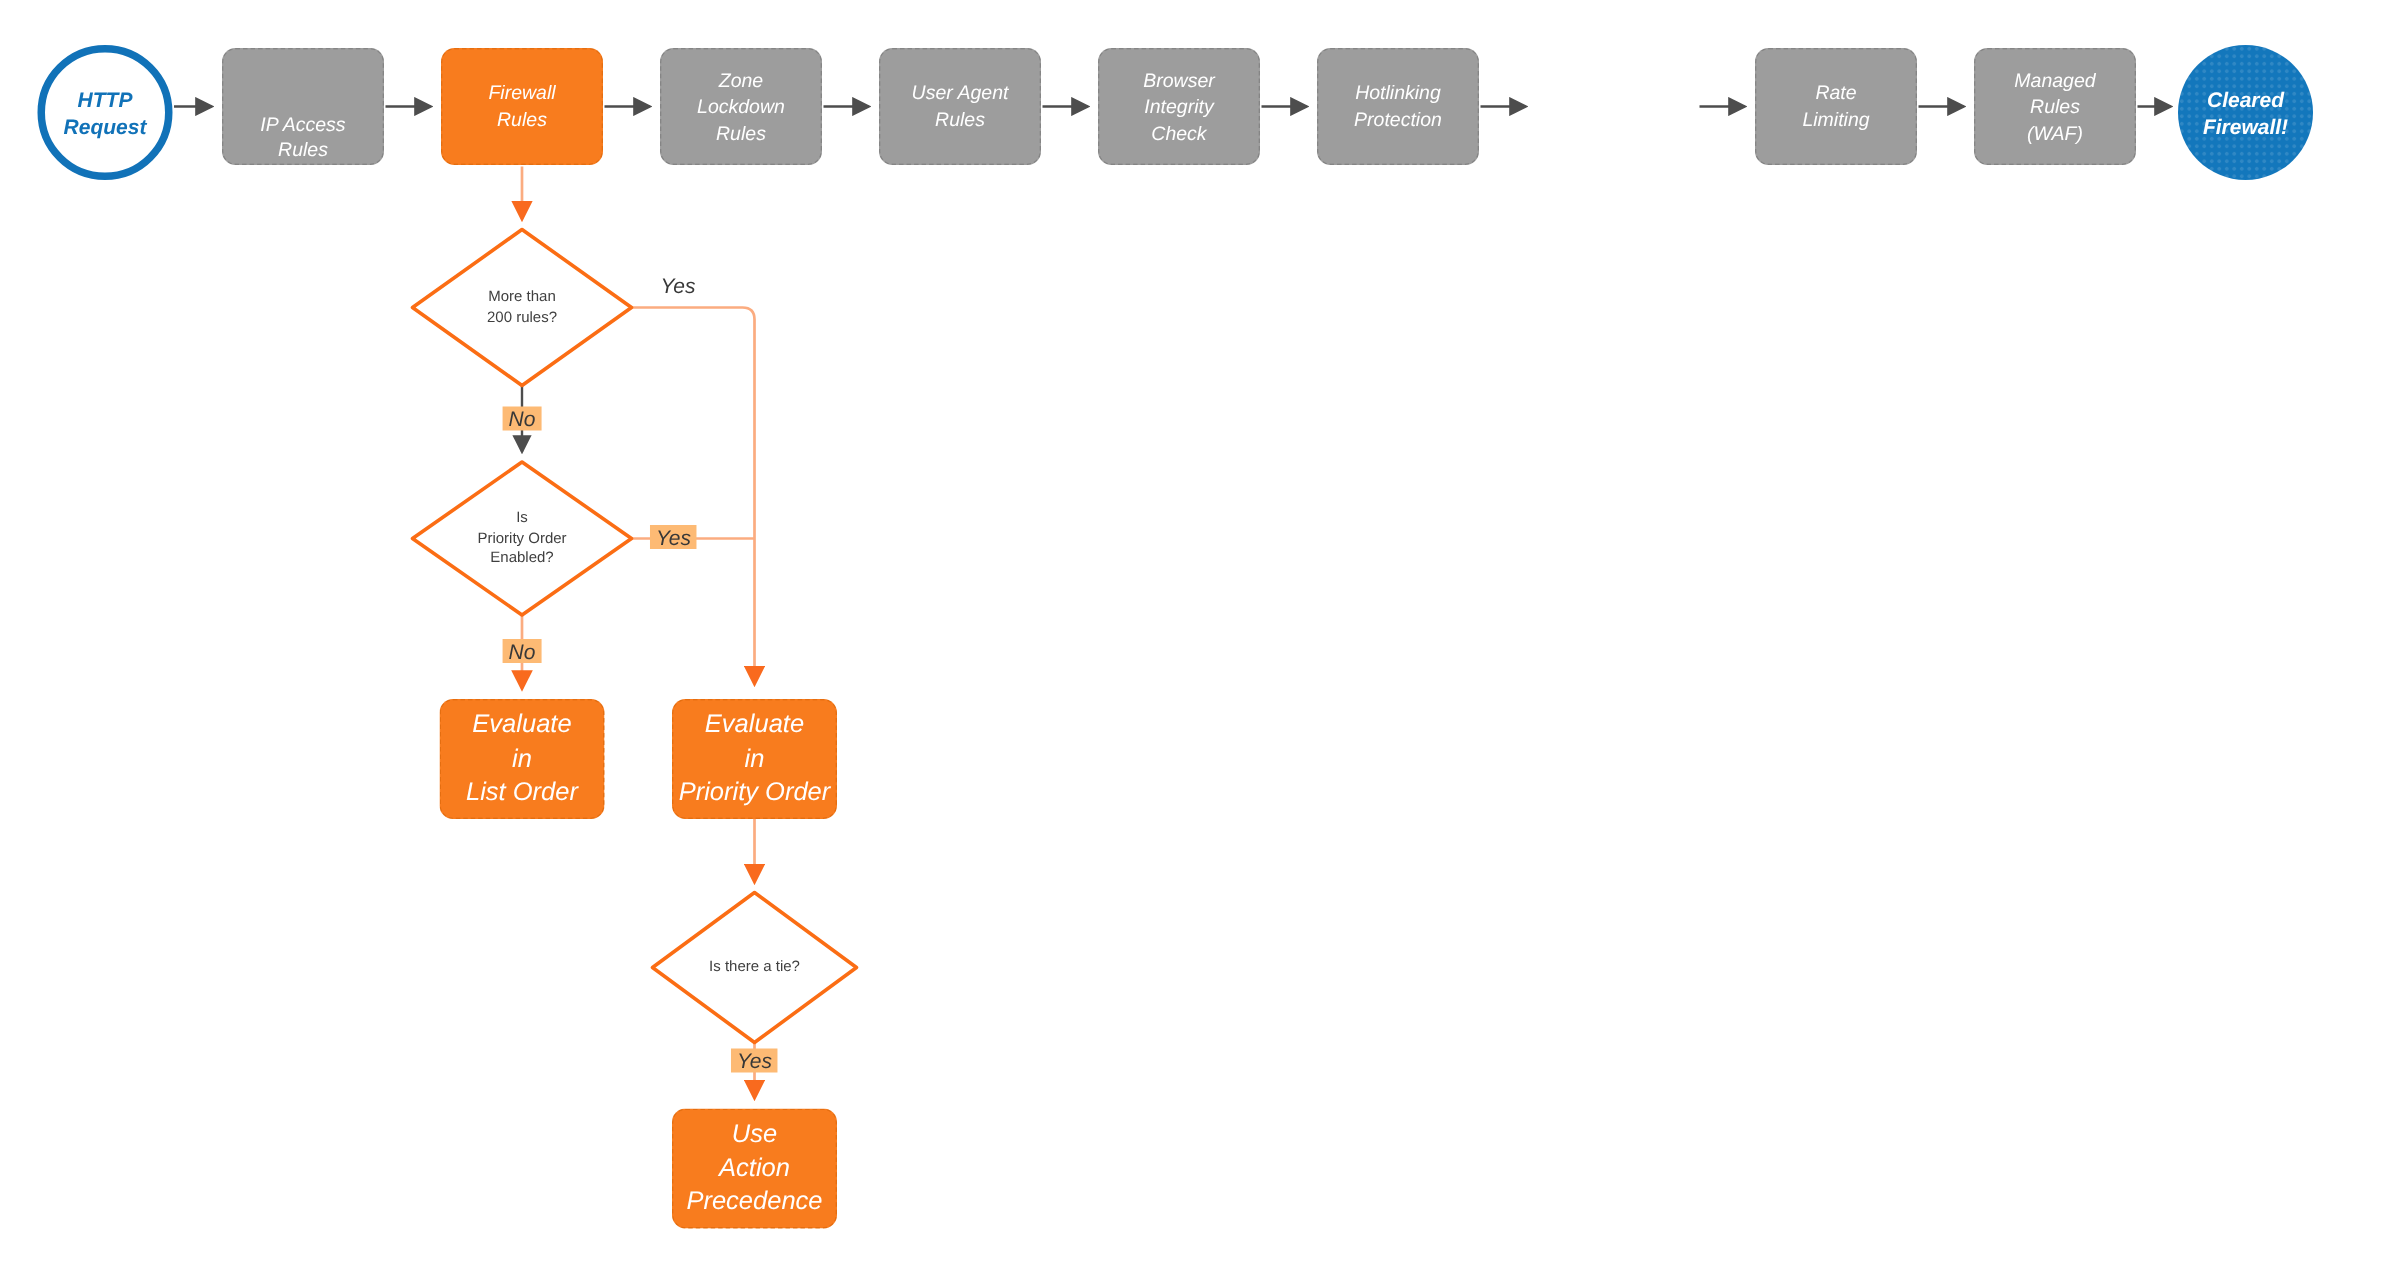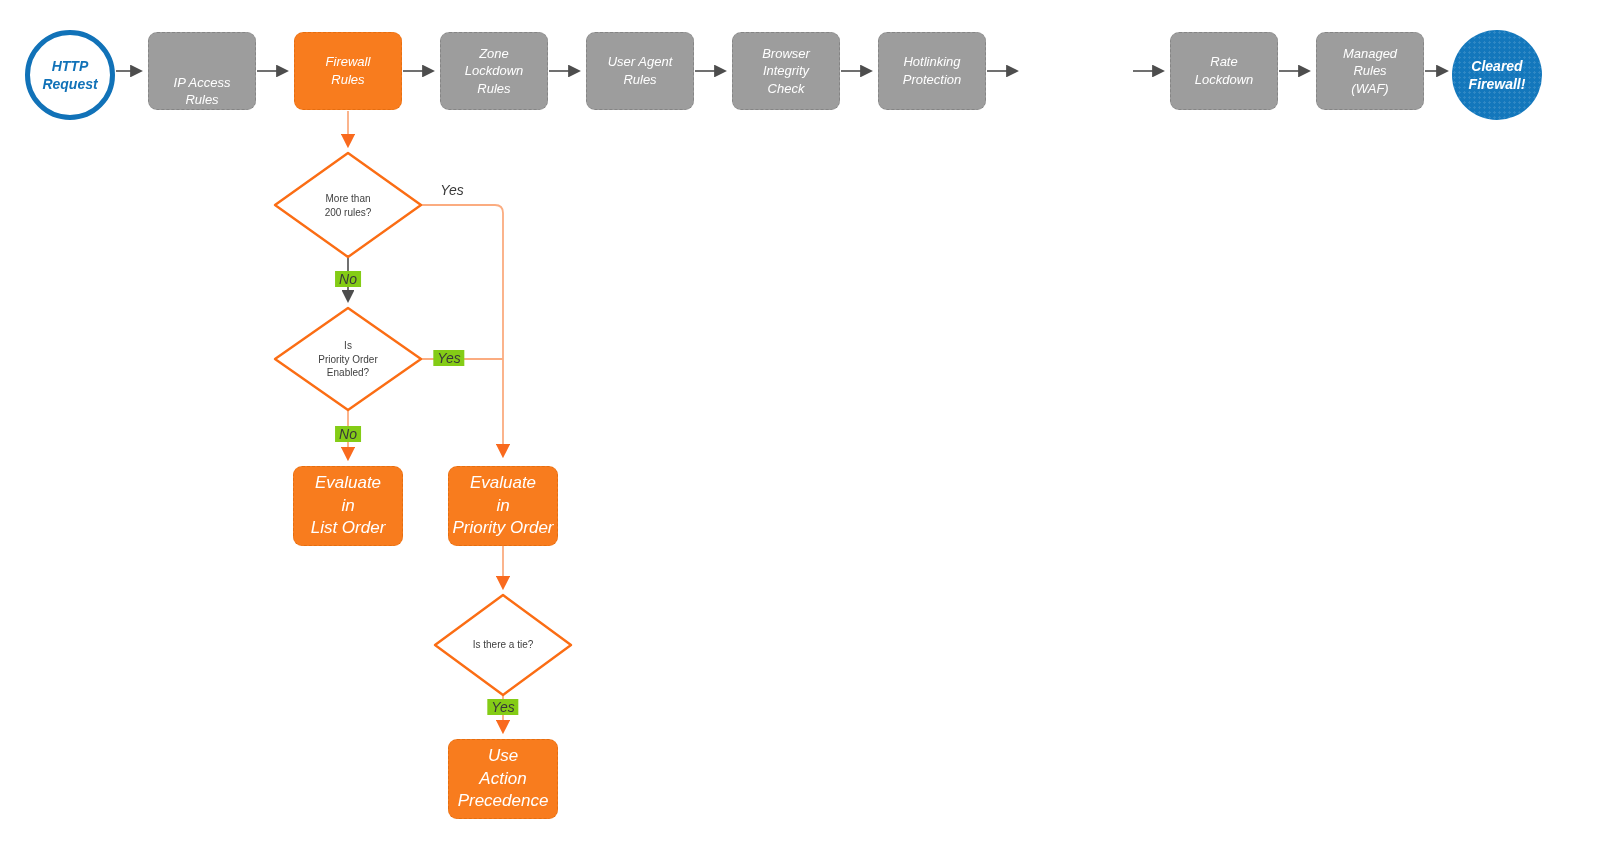--- a/index.html
+++ b/index.html
@@ -88,21 +88,21 @@
     white-space: pre-line;
   }
   .edge-label {
     position: absolute;
     transform: translate(-50%, -50%);
     font-size: 14px;
     font-style: italic;
     color: #383838;
     padding: 0 4px;
   }
-  .edge-label.on-line { background: #84cc16; }
+  .edge-label.on-line { background: #fdba74; }
 </style>
 </head>
 <body>
 
 <div class="canvas">
 
   <svg class="wires" viewBox="0 0 1600 858" xmlns="http://www.w3.org/2000/svg">
     <defs>
       <marker id="arrow-dark" viewBox="0 0 10 10" refX="8.5" refY="5" markerWidth="8" markerHeight="8" orient="auto-start-reverse">
         <path class="mk-dark" d="M0,0 L10,5 L0,10 z"></path>
@@ -166,21 +166,21 @@
     <span class="node-label">Browser
 Integrity
 Check</span>
   </div>
   <div class="node box gray" style="left:878px; top:32px;">
     <span class="node-label">Hotlinking
 Protection</span>
   </div>
   <div class="node box gray" style="left:1170px; top:32px;">
     <span class="node-label">Rate
-Lockdown</span>
+Limiting</span>
   </div>
   <div class="node box gray" style="left:1316px; top:32px;">
     <span class="node-label">Managed
 Rules
 (WAF)</span>
   </div>
 
   <div class="diamond-label" style="left:348px; top:205px;">More than
 200 rules?</div>
   <div class="diamond-label" style="left:348px; top:359px;">Is

